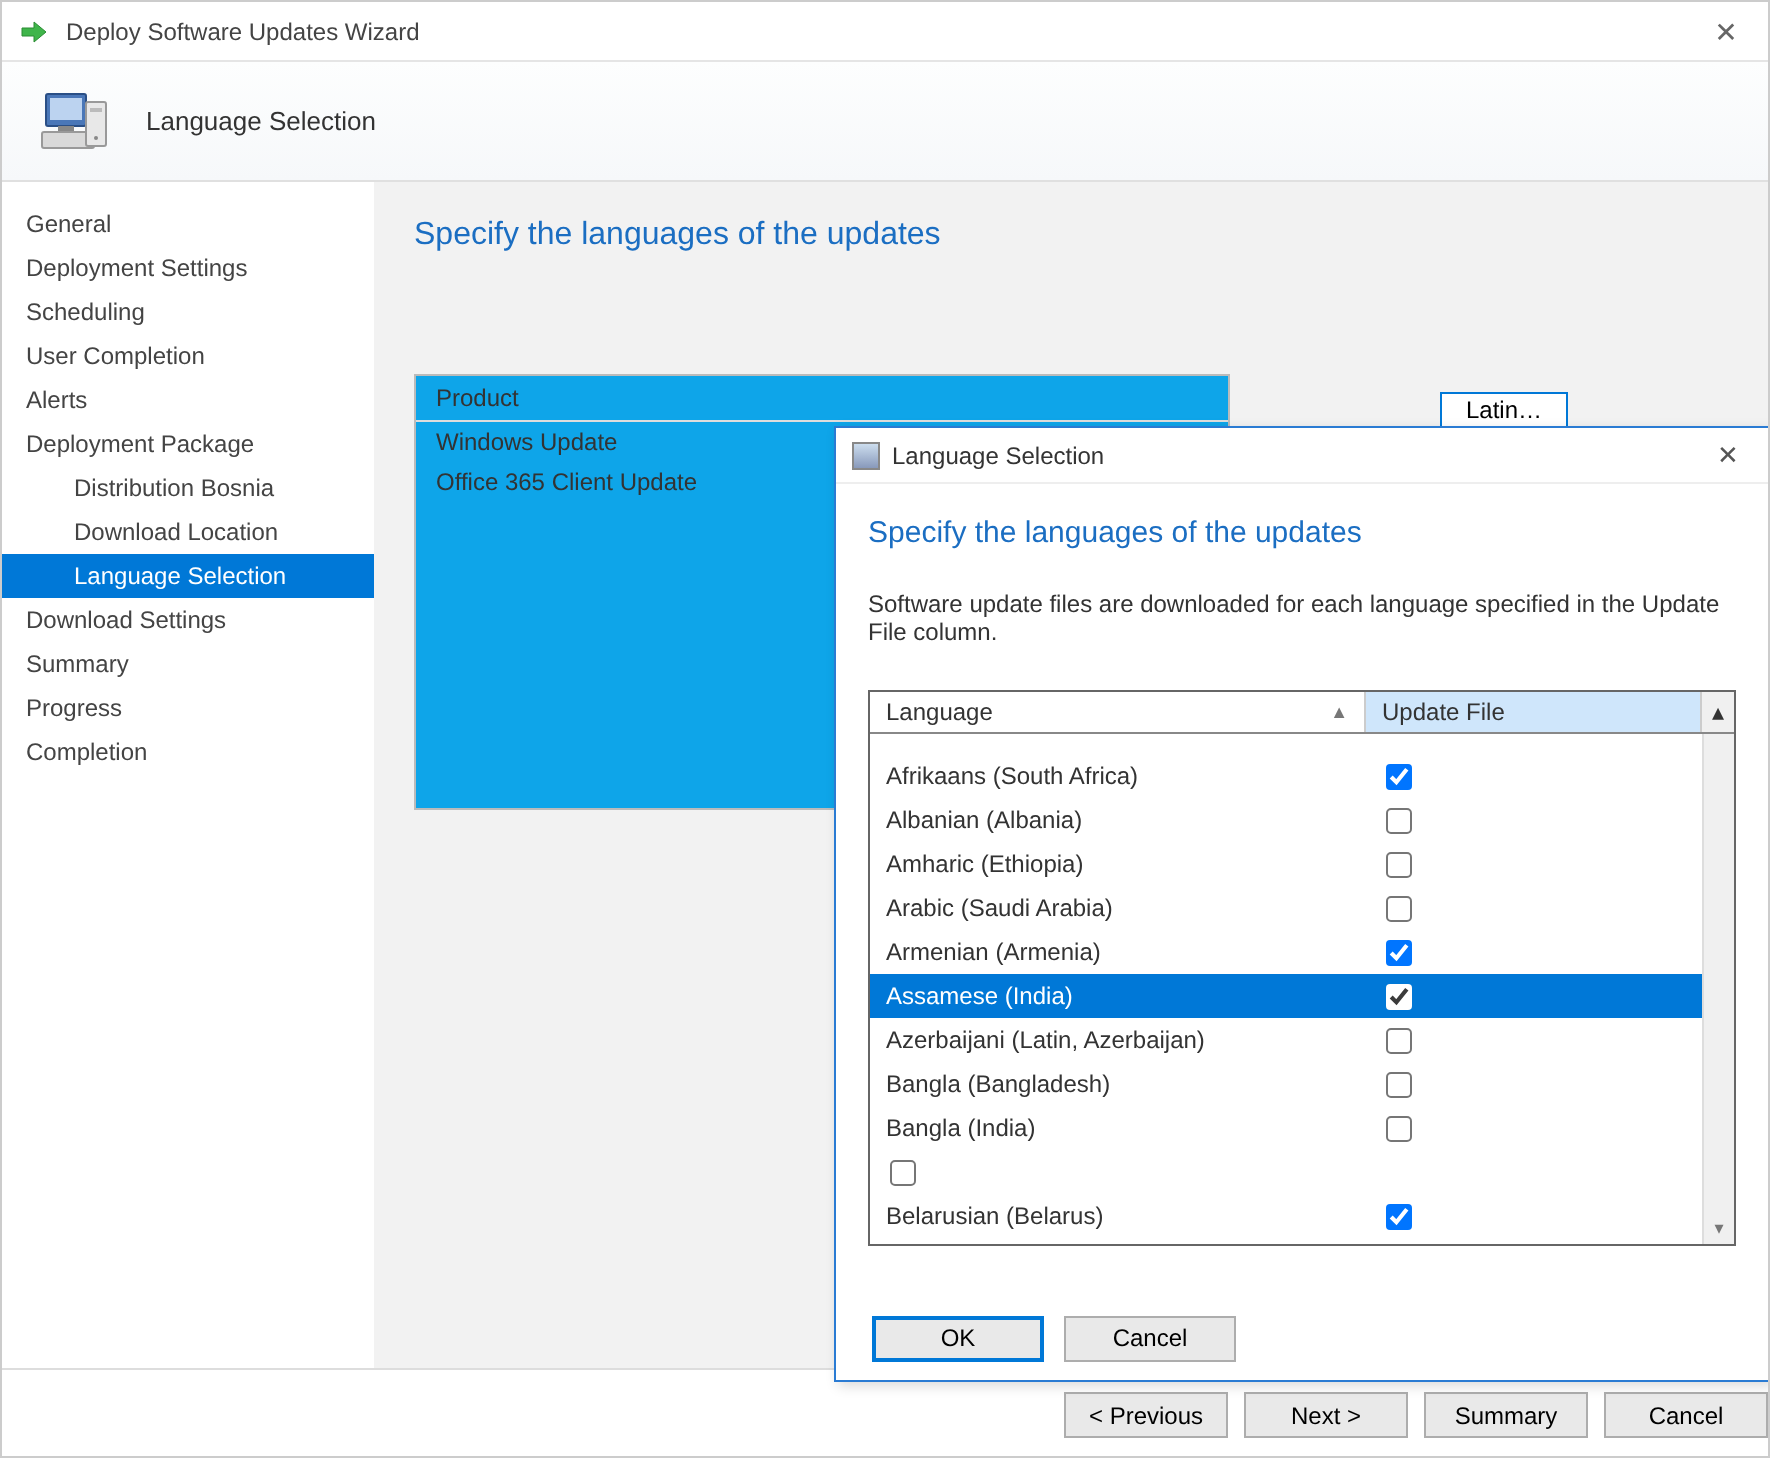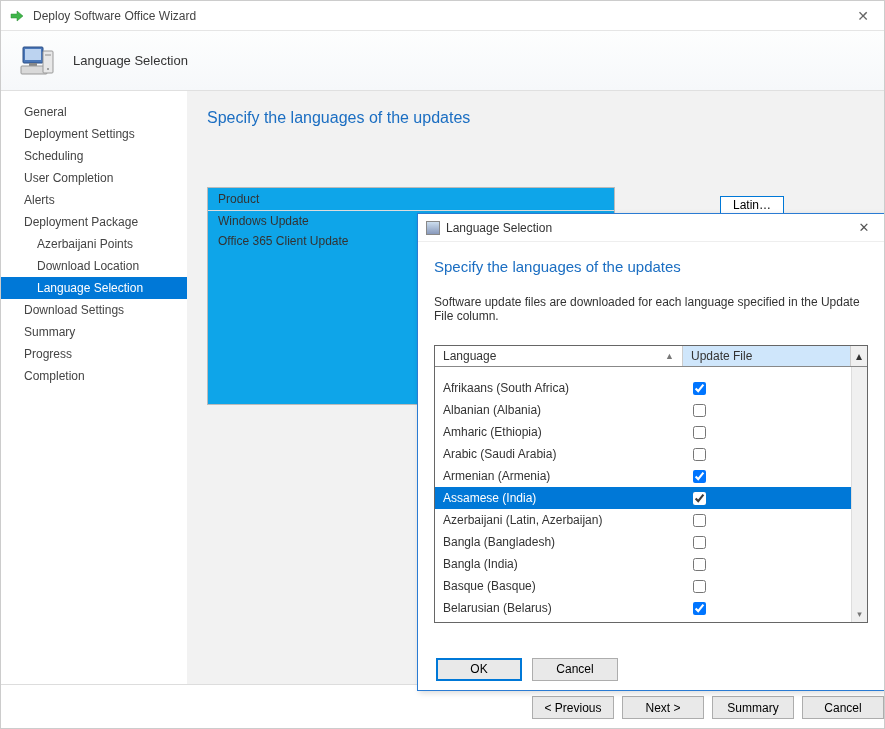--- a/index.html
+++ b/index.html
@@ -56,21 +56,21 @@
   .body {
     display: flex;
     height: calc(729px - 30px - 60px - 46px);
   }
   .sidebar {
     width: 186px;
     padding: 10px 0 0 0;
     background: #fff;
   }
   .sidebar .nav-item {
-    padding: 4px 23px;
+    padding: 4px 12px;
     color: #444;
     cursor: default;
   }
   .sidebar .nav-item.child { padding-left: 36px; }
   .sidebar .nav-item.selected {
     background: #0078d7;
     color: #fff;
   }
   .main {
     flex: 1;
@@ -234,21 +234,21 @@
 </style>
 </head>
 <body>
 
 <div class="titlebar">
   <span class="arrow-icon">
     <svg viewBox="0 0 16 16" width="16" height="16">
       <path d="M2 6 h6 v-3 l6 5 -6 5 v-3 h-6 z" fill="#3fb54a" stroke="#2a8c33" stroke-width="0.5"></path>
     </svg>
   </span>
-  <span class="title">Deploy Software Office Wizard</span>
+  <span class="title">Deploy Software Updates Wizard</span>
   <span class="spacer"></span>
   <div class="close">
     <span>✕</span>
   </div>
 </div>
 
 <div class="header-panel">
   <span class="pc-icon">
     <svg viewBox="0 0 40 40" width="40" height="40">
       <rect x="6" y="6" width="20" height="16" rx="1" fill="#4a77b8" stroke="#2a4f86"></rect>
@@ -264,21 +264,21 @@
 </div>
 
 <div class="body">
   <div class="sidebar" id="sidebar">
       <div class="nav-item">General</div>
       <div class="nav-item">Deployment Settings</div>
       <div class="nav-item">Scheduling</div>
       <div class="nav-item">User Completion</div>
       <div class="nav-item">Alerts</div>
       <div class="nav-item">Deployment Package</div>
-      <div class="nav-item child">Azerbaijani Points</div>
+      <div class="nav-item child">Distribution Bosnia</div>
       <div class="nav-item child">Download Location</div>
       <div class="nav-item child selected">Language Selection</div>
       <div class="nav-item">Download Settings</div>
       <div class="nav-item">Summary</div>
       <div class="nav-item">Progress</div>
       <div class="nav-item">Completion</div>
     </div>
   <div class="main">
     <div class="page-heading">Specify the languages of the updates</div>
     <div class="edit-btn-wrap">
@@ -356,21 +356,20 @@
             </div>
             <div class="lang-row">
               <div class="cell-lang">Bangla (Bangladesh)</div>
               <div class="cell-chk"><input type="checkbox" style=""></div>
             </div>
             <div class="lang-row">
               <div class="cell-lang">Bangla (India)</div>
               <div class="cell-chk"><input type="checkbox" style=""></div>
             </div>
             <div class="lang-row">
-              <div class="cell-lang">Basque (Basque)</div>
               <div class="cell-chk"><input type="checkbox" style=""></div>
             </div>
             <div class="lang-row">
               <div class="cell-lang">Belarusian (Belarus)</div>
               <div class="cell-chk"><input type="checkbox" checked="" style=""></div>
             </div>
           </div>
         <div class="scrollbar-track">
           <div class="scroll-arrow" style="margin-top:auto">
               <span>▾</span>

